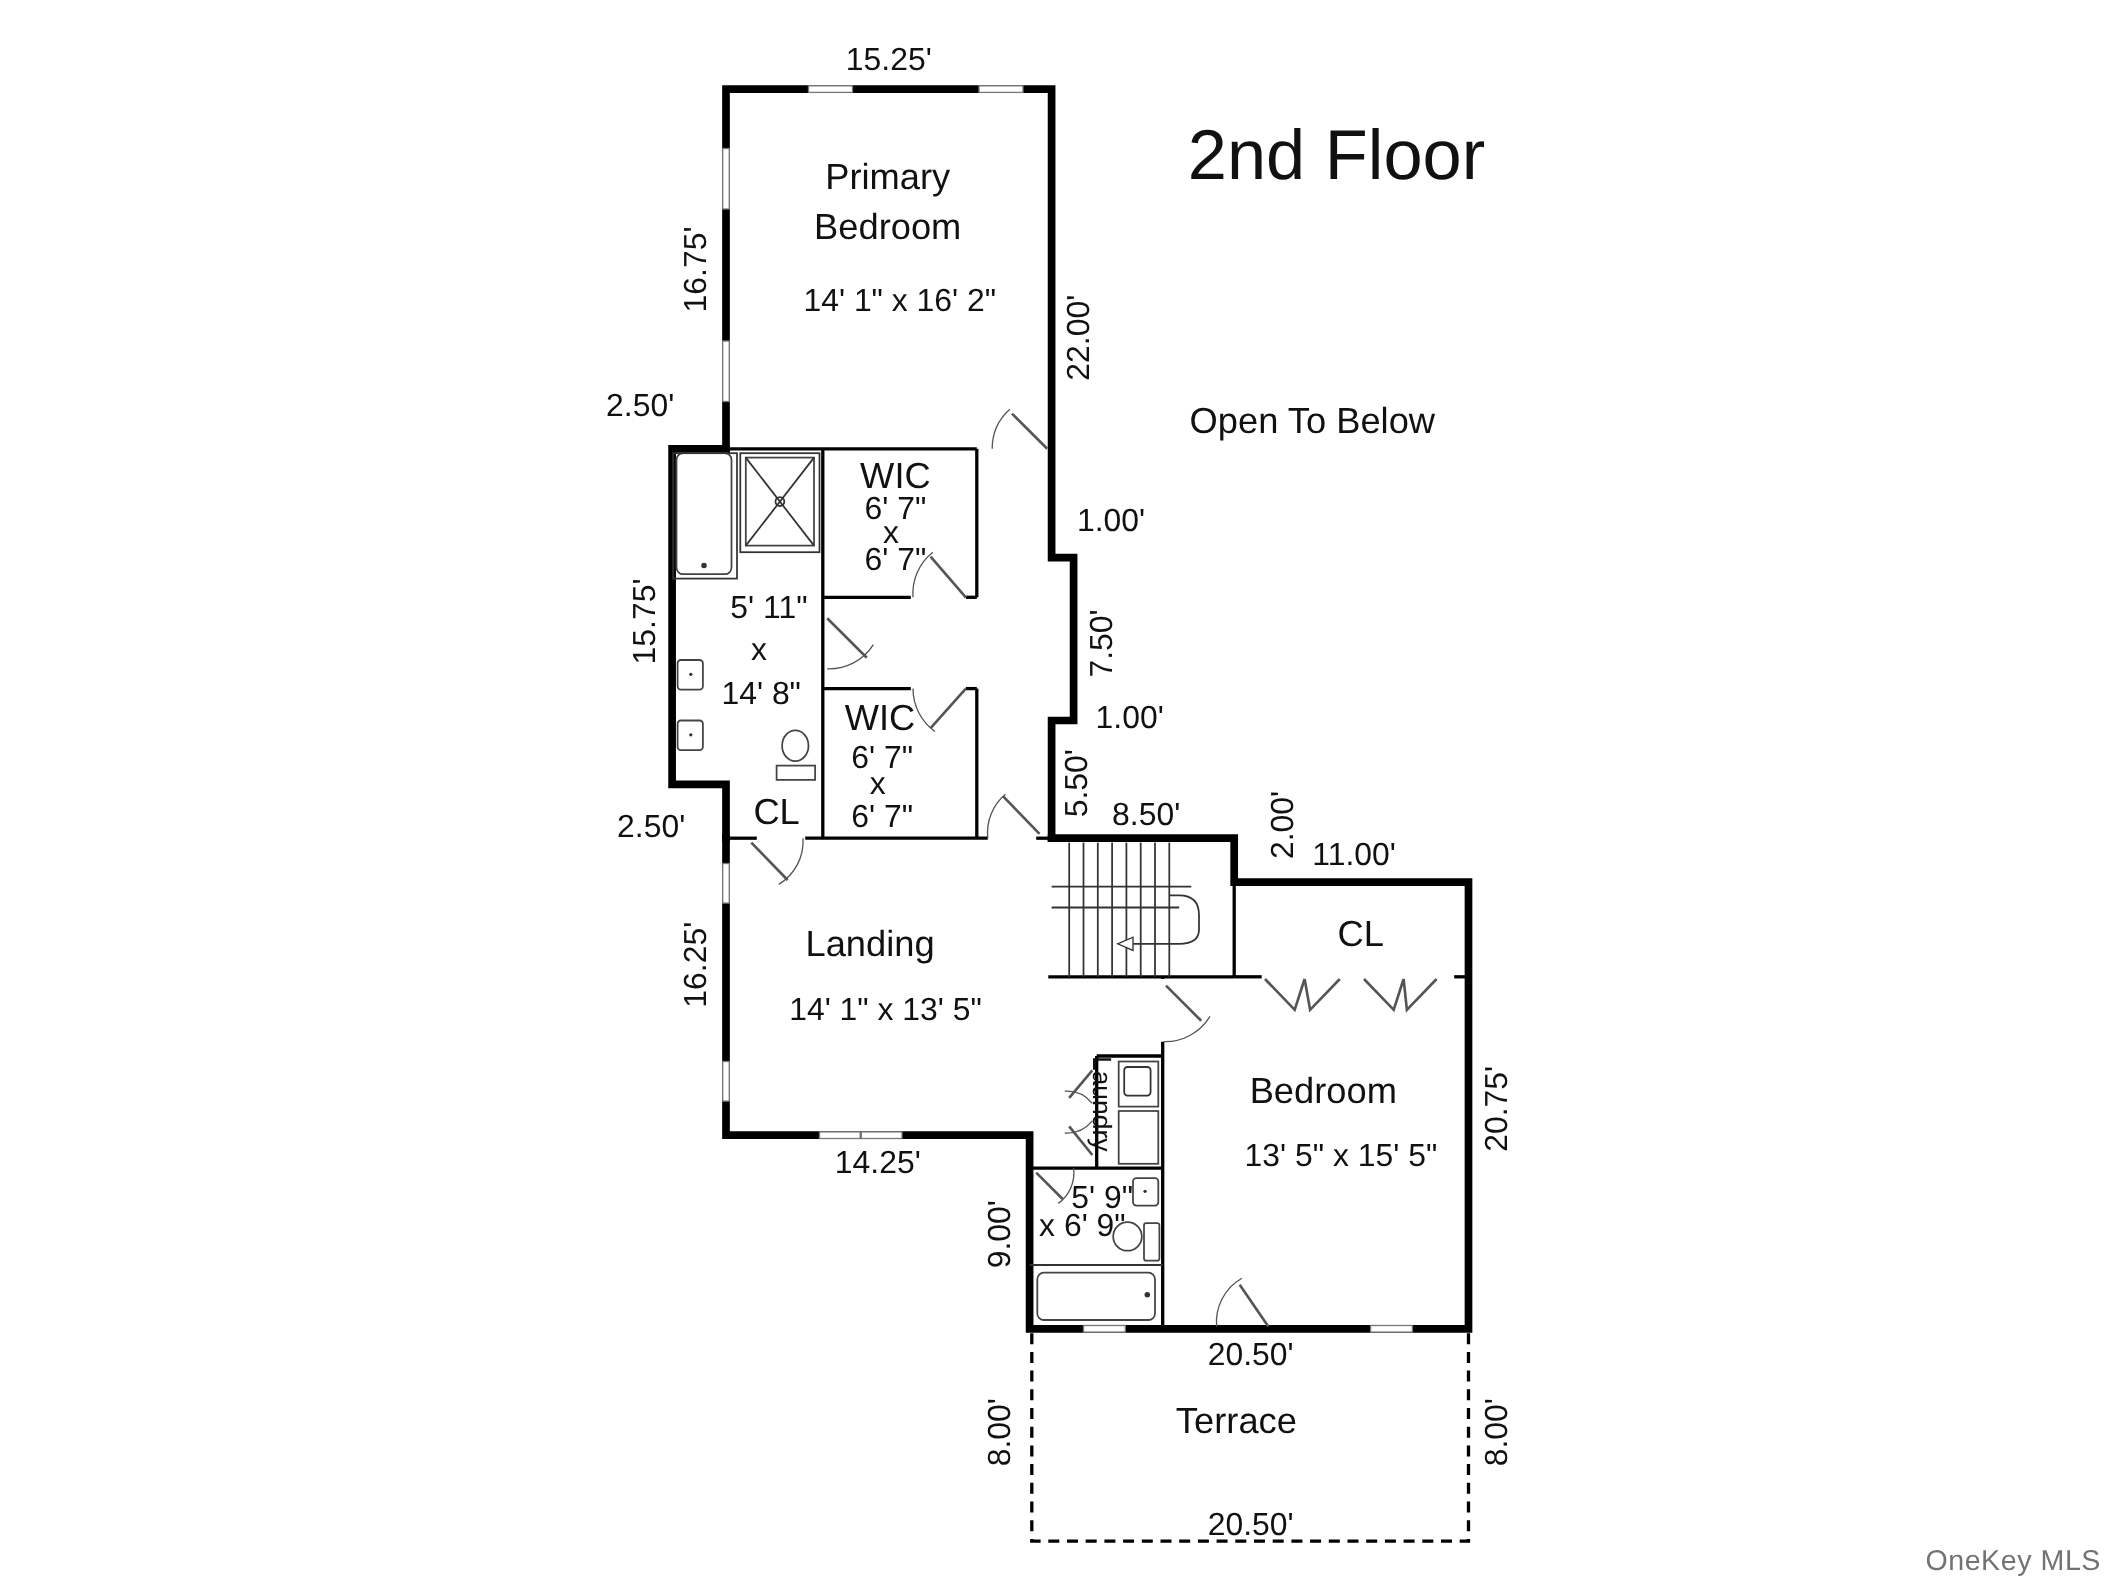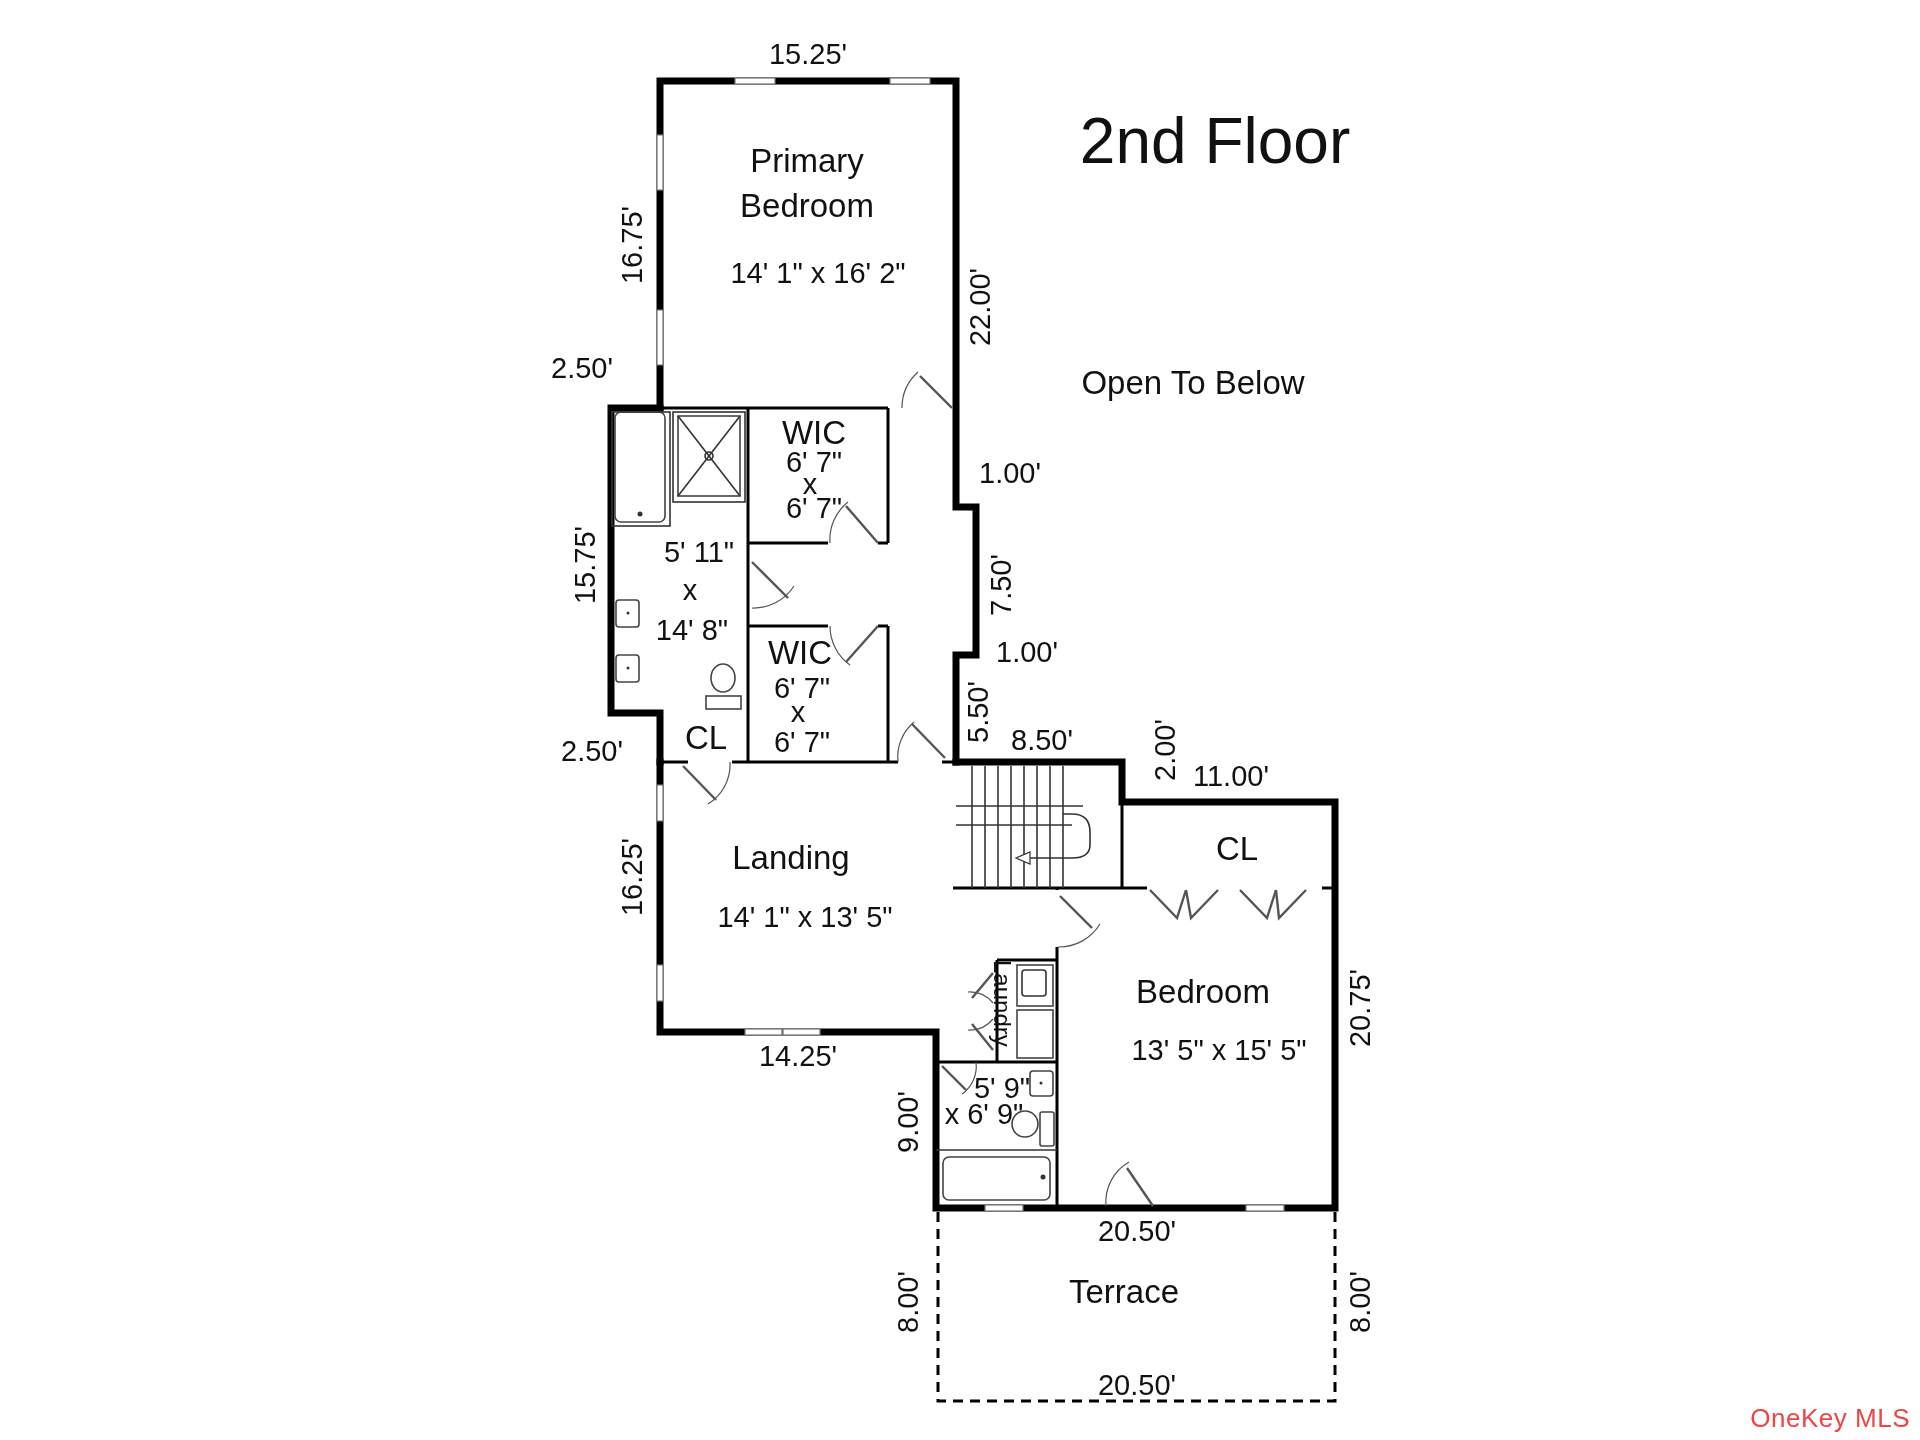--- a/index.html
+++ b/index.html
@@ -12,21 +12,21 @@
   .fixture { stroke: #444; stroke-width: 1.6; fill: #fff; }
   .window { stroke: #777; stroke-width: 1.2; fill: #fff; }
   .door-leaf { stroke: #555; stroke-width: 2.4; fill: none; }
   .door-arc { stroke: #555; stroke-width: 1.2; fill: none; }
   .dash { stroke: #000; stroke-width: 3; fill: none; stroke-dasharray: 10 7; }
   .lbl { fill: #111; font-family: "Liberation Sans", sans-serif; }
   .room { font-size: 33px; }
   .dim { font-size: 29px; }
   .size { font-size: 29px; }
   .title { font-size: 64px; }
-  .wm { position: absolute; right: 10px; bottom: 6px; font-size: 26px; color: #ef4444;
+  .wm { position: absolute; right: 10px; bottom: 6px; font-size: 26px; color: #737373;
         font-family: "Liberation Sans", sans-serif; letter-spacing: 0.5px; }
 </style>
 </head>
 <body>
 
 <svg id="plan" viewBox="0 0 1920 1440" xmlns="http://www.w3.org/2000/svg">
 
   <g>
 
     <polyline class="wall" points="660,408 660,81 956,81 956,507 976,507 976,655 956,655 956,762"></polyline>

